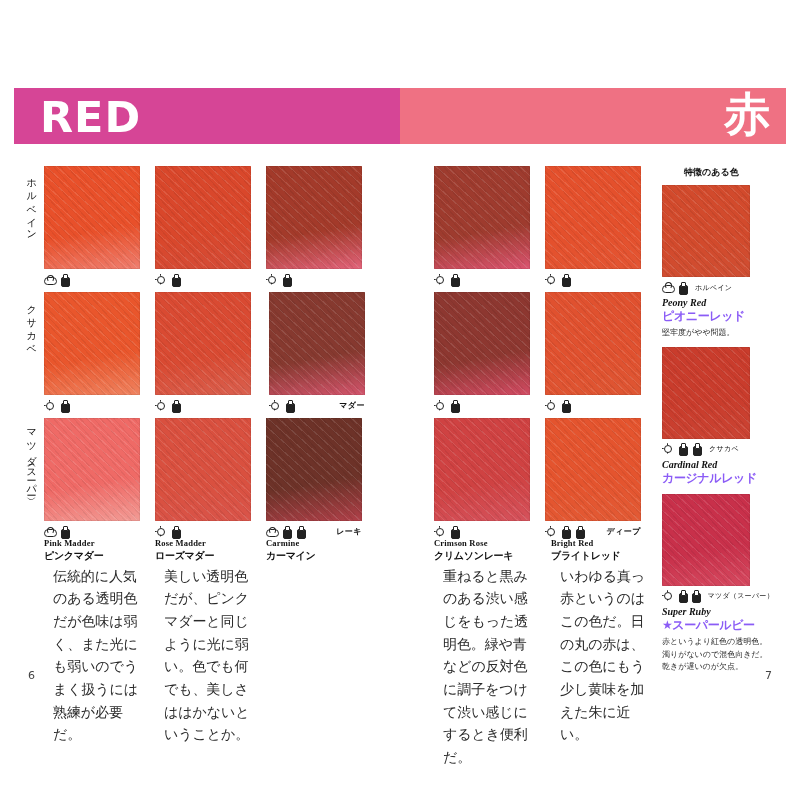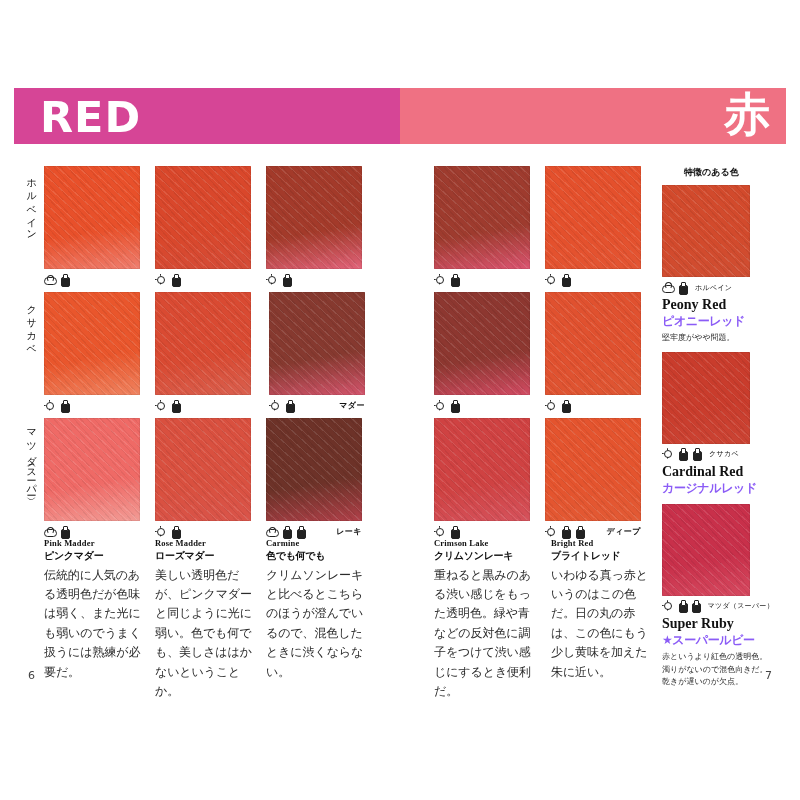--- a/index.html
+++ b/index.html
@@ -116,36 +116,36 @@
     font-family:"Liberation Serif","DejaVu Serif",serif;
     font-weight:bold;font-size:8.5px;color:#111;letter-spacing:.2px;
     margin-bottom:2px;
   }
   .desc .jp{
     font-family:"DejaVu Sans",sans-serif;
     font-weight:bold;font-size:10px;color:#111;letter-spacing:-.3px;
     margin-bottom:4px;line-height:1.15;white-space:nowrap;
   }
   .desc .body{
-    font-family:Liberation Sans, sans-serif;
-    font-size:12px;line-height:1.62;color:#2a2a2a;letter-spacing:-.1px;
+    font-family:Liberation Mono, monospace;
+    font-size:14px;line-height:1.62;color:#2a2a2a;letter-spacing:-.1px;margin-left:9px;
   }
 
   
   .special{position:absolute;left:648px;top:78px;width:112px;}
   .special .head{
     font-family:"DejaVu Sans",sans-serif;font-weight:bold;font-size:9px;
     color:#111;margin-bottom:6px;letter-spacing:0;margin-left:22px;
   }
   .sp-item{margin-bottom:7px;}
   .sp-item .swatch{width:88px;height:92px;}
   .sp-item .iconrow{height:15px;}
   .sp-item .en{
     font-family:"Liberation Serif","DejaVu Serif",serif;
-    font-weight:bold;font-size:14px;color:#111;margin-top:2px;
+    font-weight:bold;font-size:10px;color:#111;margin-top:2px;font-style:italic;
   }
   .sp-item .jp{
     font-family:"DejaVu Sans",sans-serif;font-weight:bold;font-size:12px;
     color:#8b5cf6;letter-spacing:-.4px;white-space:nowrap;
   }
   .sp-item .body{
     font-family:"DejaVu Sans",sans-serif;font-size:8px;line-height:1.6;
     color:#2a2a2a;margin-top:2px;
   }
 
@@ -343,28 +343,27 @@
           <div class="jp">ピンクマダー</div>
           <div class="body">伝統的に人気のある透明色だが色味は弱く、また光にも弱いのでうまく扱うには熟練が必要だ。</div>
         </div>
         <div class="desc" style="left: 111px; top: 0px;">
           <div class="en">Rose Madder</div>
           <div class="jp">ローズマダー</div>
           <div class="body">美しい透明色だが、ピンクマダーと同じように光に弱い。色でも何でも、美しさははかないということか。</div>
         </div>
         <div class="desc" style="left: 222px; top: 0px;">
           <div class="en">Carmine</div>
-          <div class="jp">色でも何でも</div>
-          <div class="body">クリムソンレーキと比べるとこちらのほうが澄んでいるので、混色したときに渋くならない。</div>
+          <div class="jp">カーマイン</div>
         </div>
       </div>
 
     <div class="descs" id="desc-right" style="left:420px;top:450px;">
         <div class="desc" style="left: 0px; top: 0px;">
-          <div class="en">Crimson Lake</div>
+          <div class="en">Crimson Rose</div>
           <div class="jp">クリムソンレーキ</div>
           <div class="body">重ねると黒みのある渋い感じをもった透明色。緑や青などの反対色に調子をつけて渋い感じにするとき便利だ。</div>
         </div>
         <div class="desc" style="left: 117px; top: 0px;">
           <div class="en">Bright Red</div>
           <div class="jp">ブライトレッド</div>
           <div class="body">いわゆる真っ赤というのはこの色だ。日の丸の赤は、この色にもう少し黄味を加えた朱に近い。</div>
         </div>
       </div>
 

